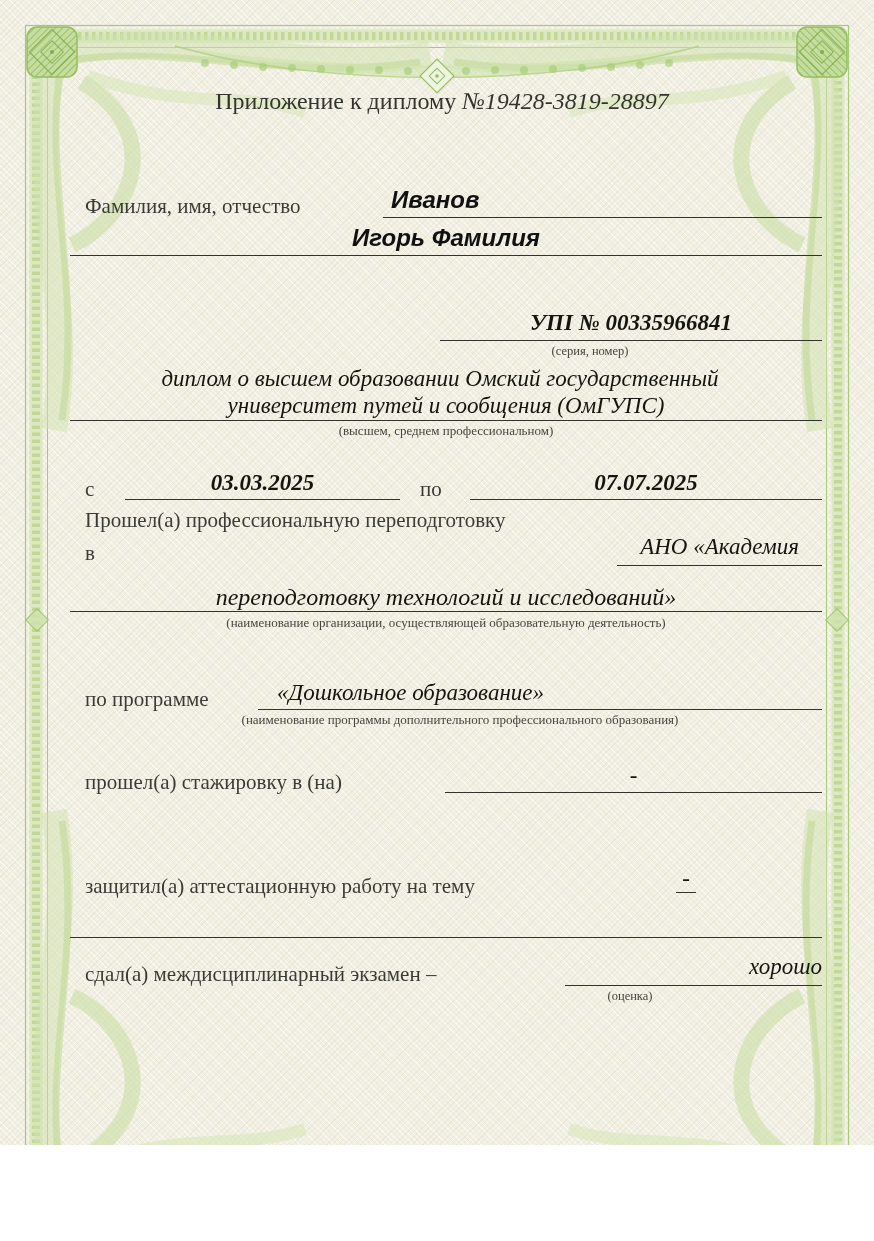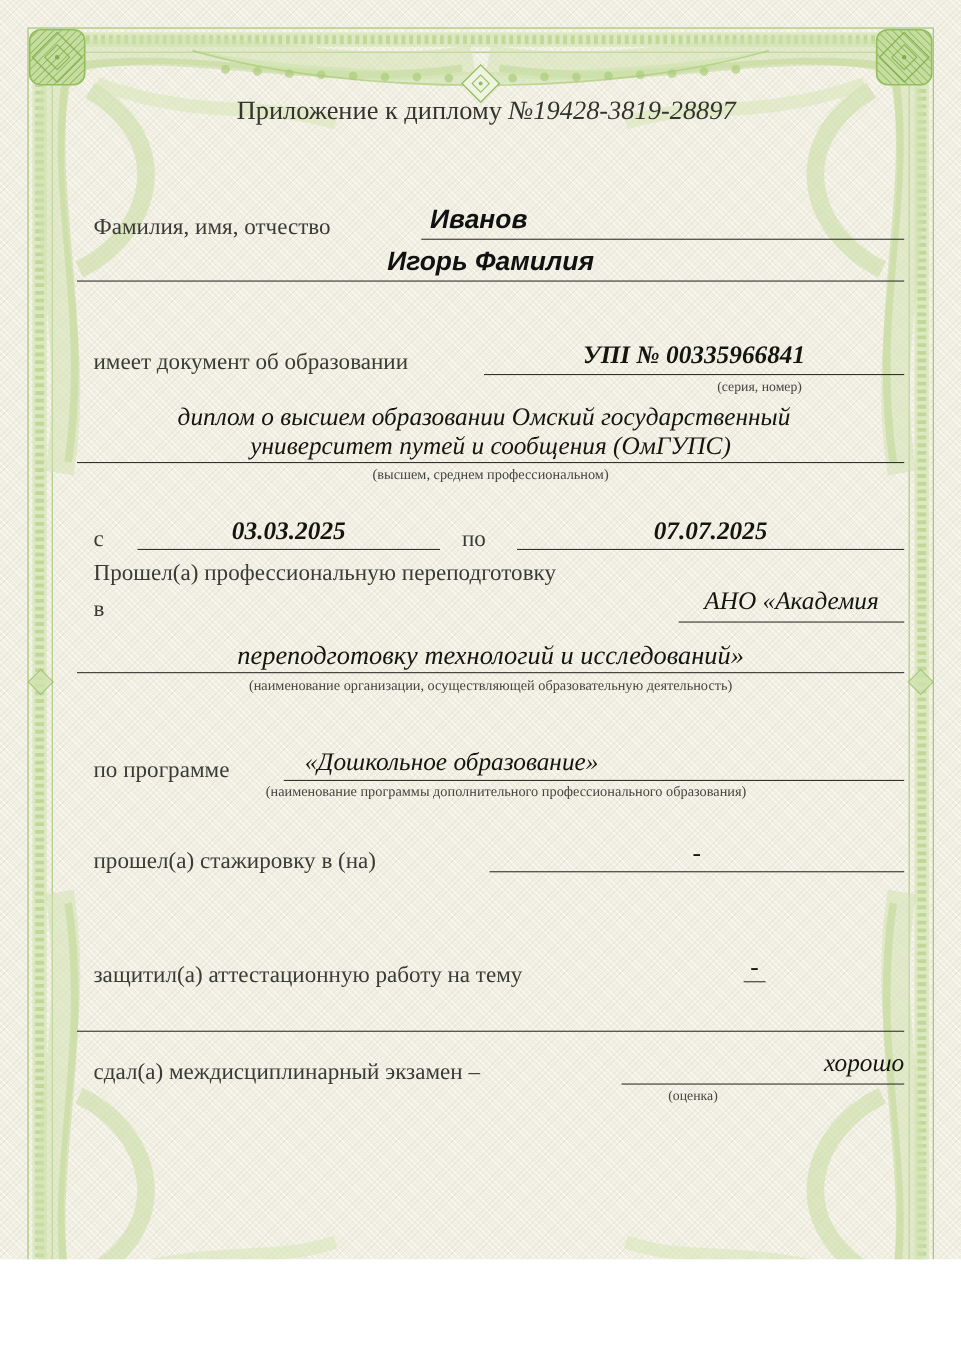--- a/index.html
+++ b/index.html
@@ -108,24 +108,23 @@
   <div class="abs title">
     <span>Приложение к диплому </span><span class="num">№19428-3819-28897</span>
   </div>
 
   <div class="abs label" style="left:85px;top:194px;">Фамилия, имя, отчество</div>
   <div class="abs name" style="left:391px;top:186px;">Иванов</div>
   <div class="rule" style="left:383px;top:217px;width:439px;"></div>
   <div class="abs name center" style="left:70px;top:224px;width:752px;">Игорь Фамилия</div>
   <div class="rule" style="left:70px;top:255px;width:752px;"></div>
 
-  <div class="abs label" style="left:85px;top:316px;">имеет документ об образовании</div>
   <div class="abs val-strong center" style="left:440px;top:310px;width:382px;">УПI № 00335966841</div>
   <div class="rule" style="left:440px;top:340px;width:382px;"></div>
-  <div class="abs caption-sm center" style="left:429px;top:344px;width:300px;text-align:right;">(серия, номер)</div>
+  <div class="abs caption-sm center" style="left:440px;top:344px;width:300px;">(серия, номер)</div>
 
   <div class="abs val center" style="left:64px;top:366px;width:752px;text-align:center;">диплом о высшем образовании Омский государственный</div>
   <div class="abs val center" style="left:70px;top:393px;width:752px;">университет путей и сообщения (ОмГУПС)</div>
   <div class="rule" style="left:70px;top:420px;width:752px;"></div>
   <div class="abs caption center" style="left:70px;top:423px;width:752px;">(высшем, среднем профессиональном)</div>
 
   <div class="abs label" style="left:85px;top:477px;">с</div>
   <div class="abs val-strong center" style="left:125px;top:470px;width:275px;">03.03.2025</div>
   <div class="rule" style="left:125px;top:499px;width:275px;"></div>
   <div class="abs label" style="left:420px;top:477px;">по</div>

